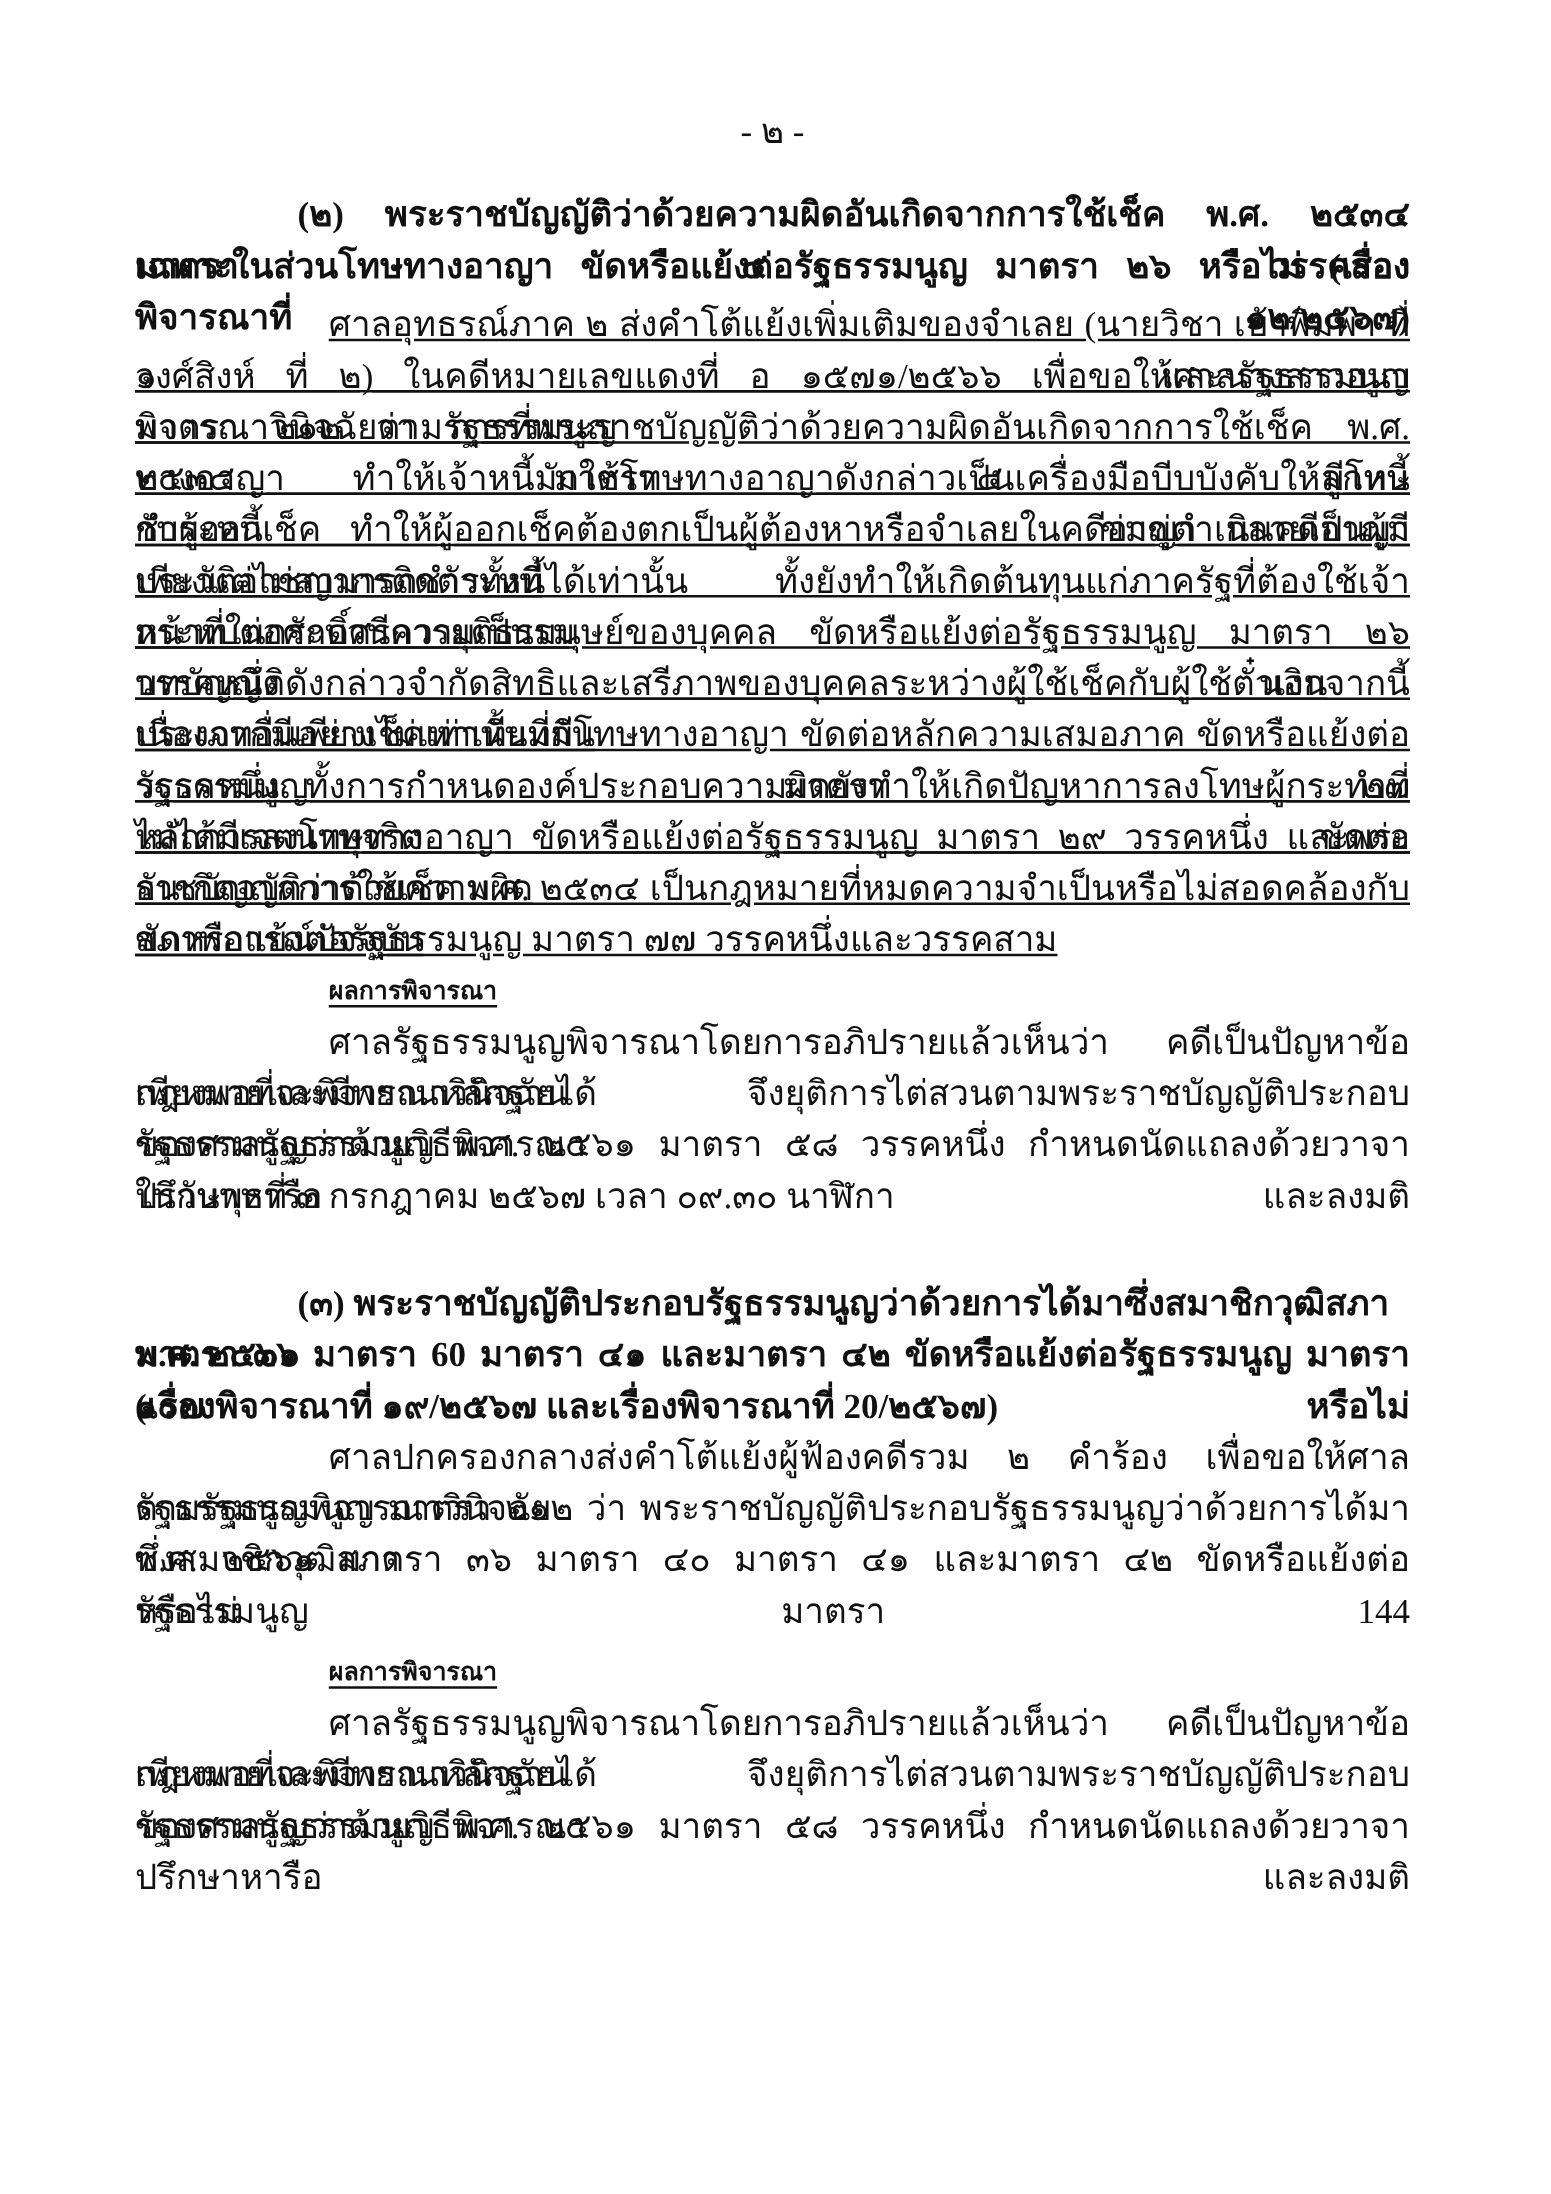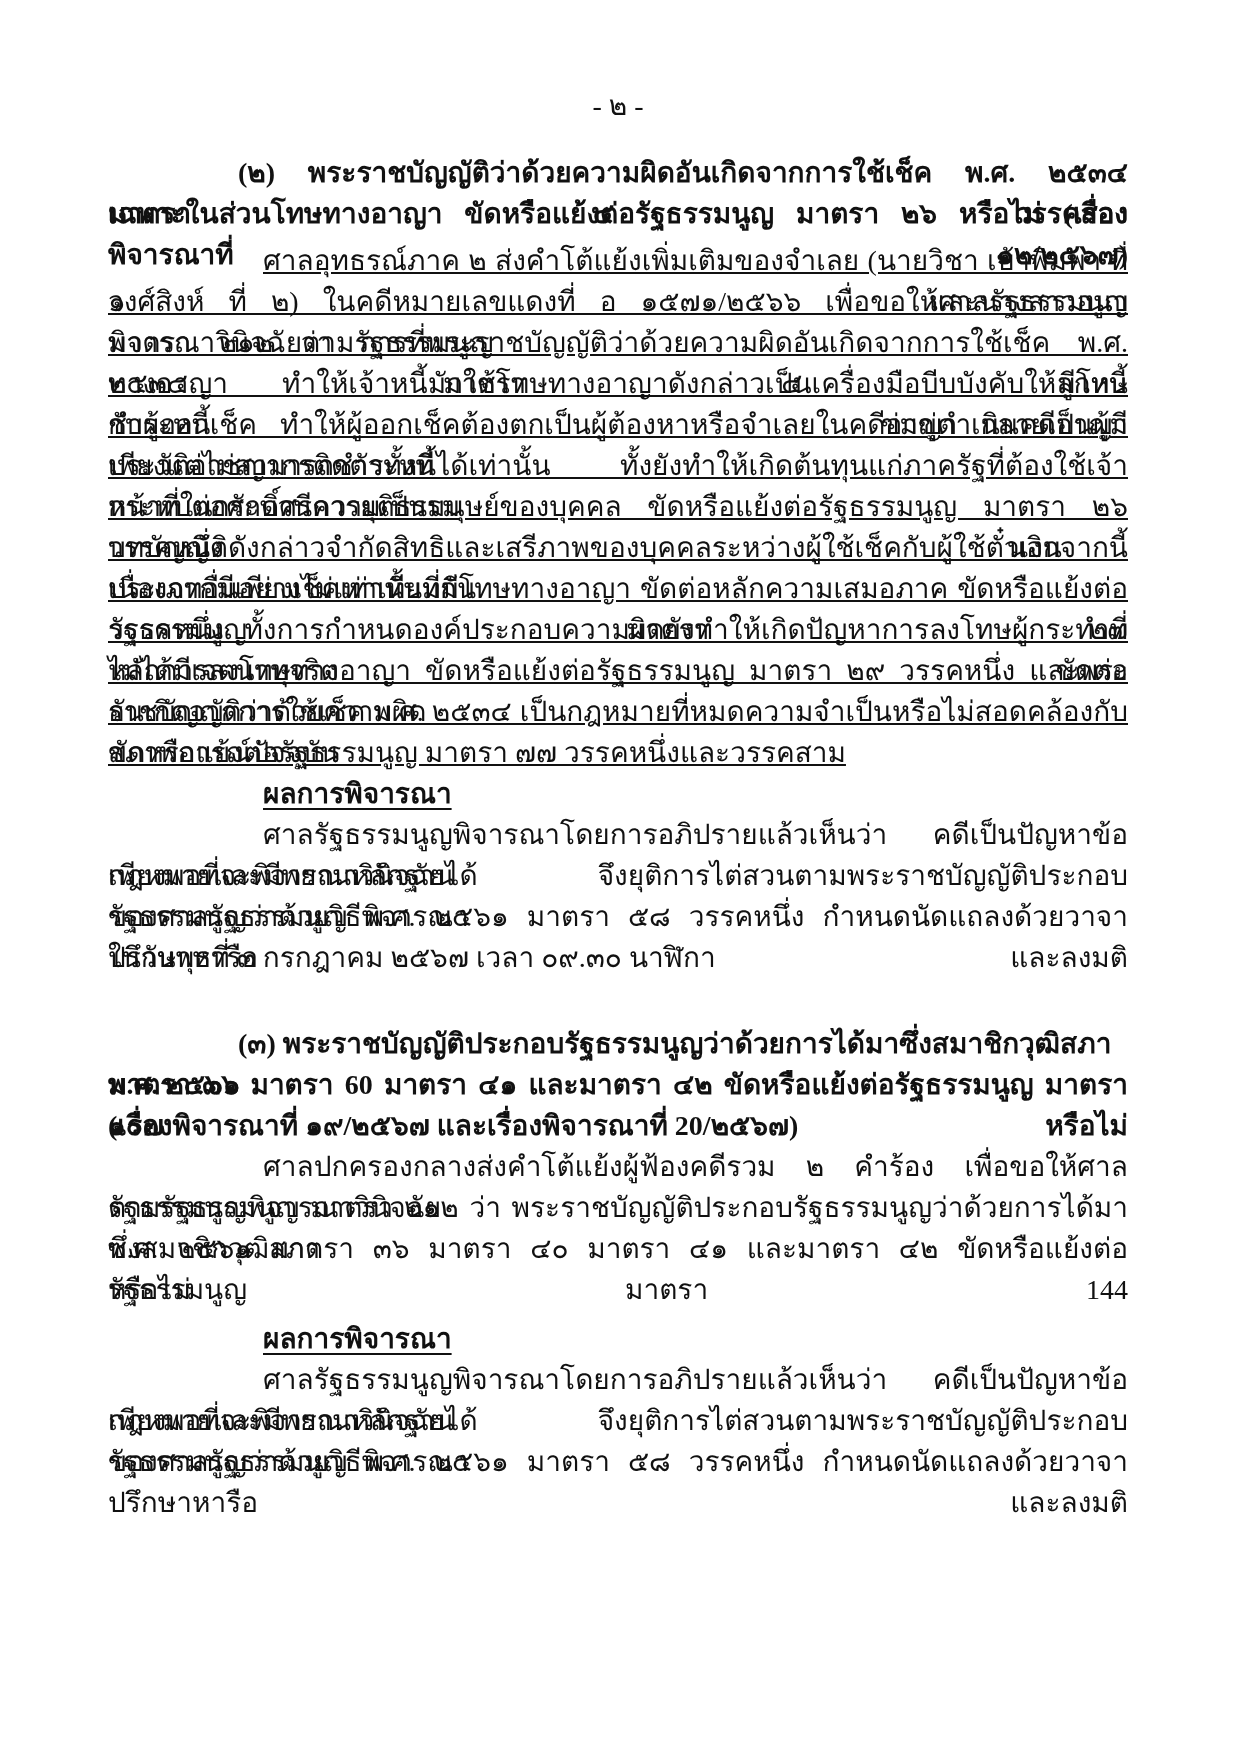--- a/index.html
+++ b/index.html
@@ -39,21 +39,21 @@
   .pagenum {
     text-align: center;
     font-size: 28px;
     line-height: 41px;
     height: 41px;
   }
   .head-block { margin-top: 26px; }
   .para-block { margin-top: 6px; text-decoration: underline; }
   .result-wrap {
     margin-left: 155px;
-    font-size: 28px;
+    font-size: 20px;
     line-height: 41px;
     height: 41px;
   }
   .result-text {
     font-weight: bold;
     text-decoration: underline;
     text-underline-offset: 5px;
   }
   .gap-section { margin-top: 45px; }
   .gap-small { margin-top: 8px; }

